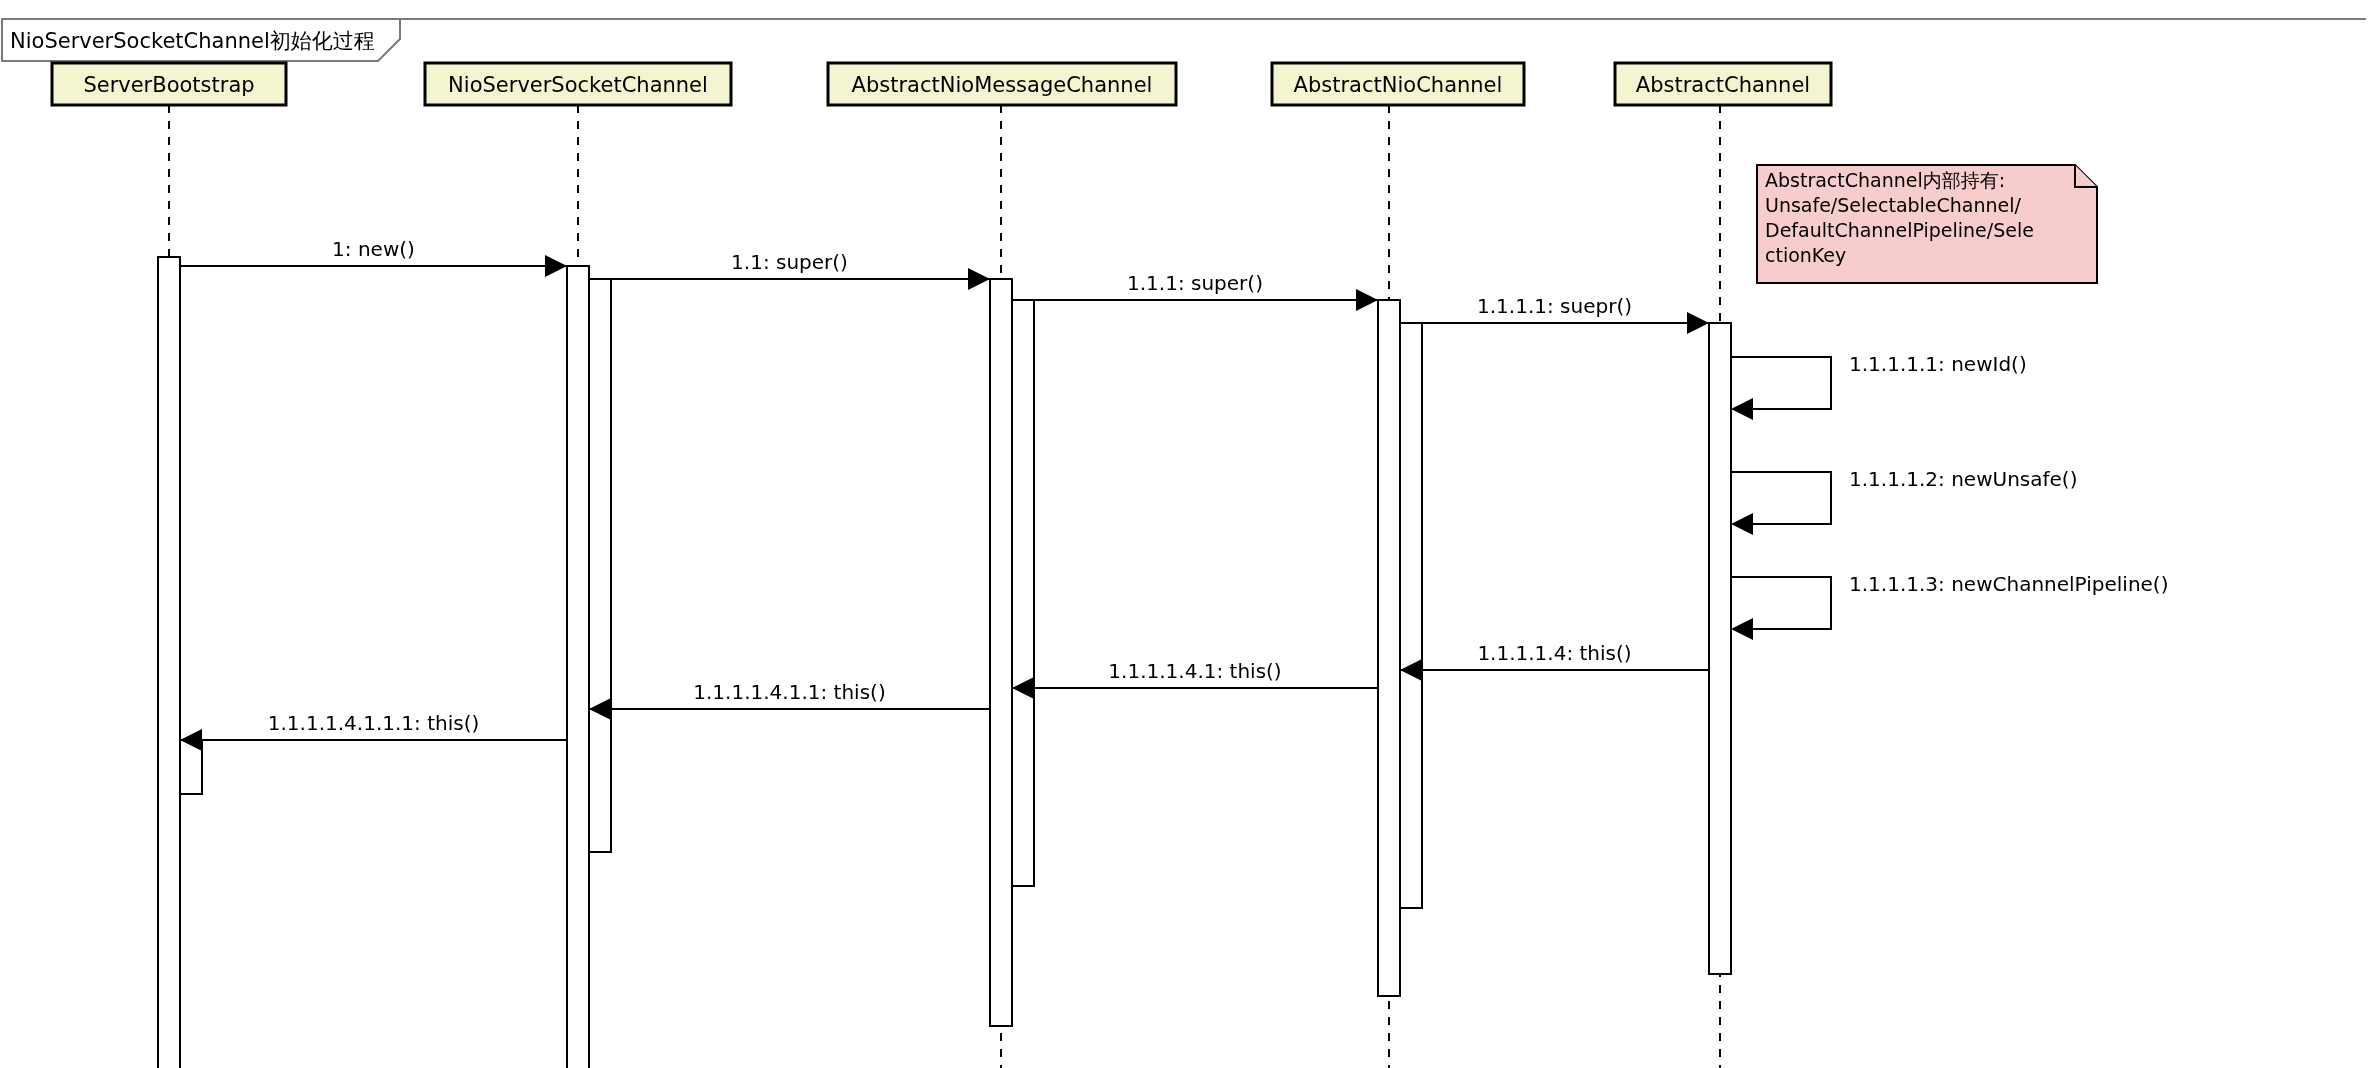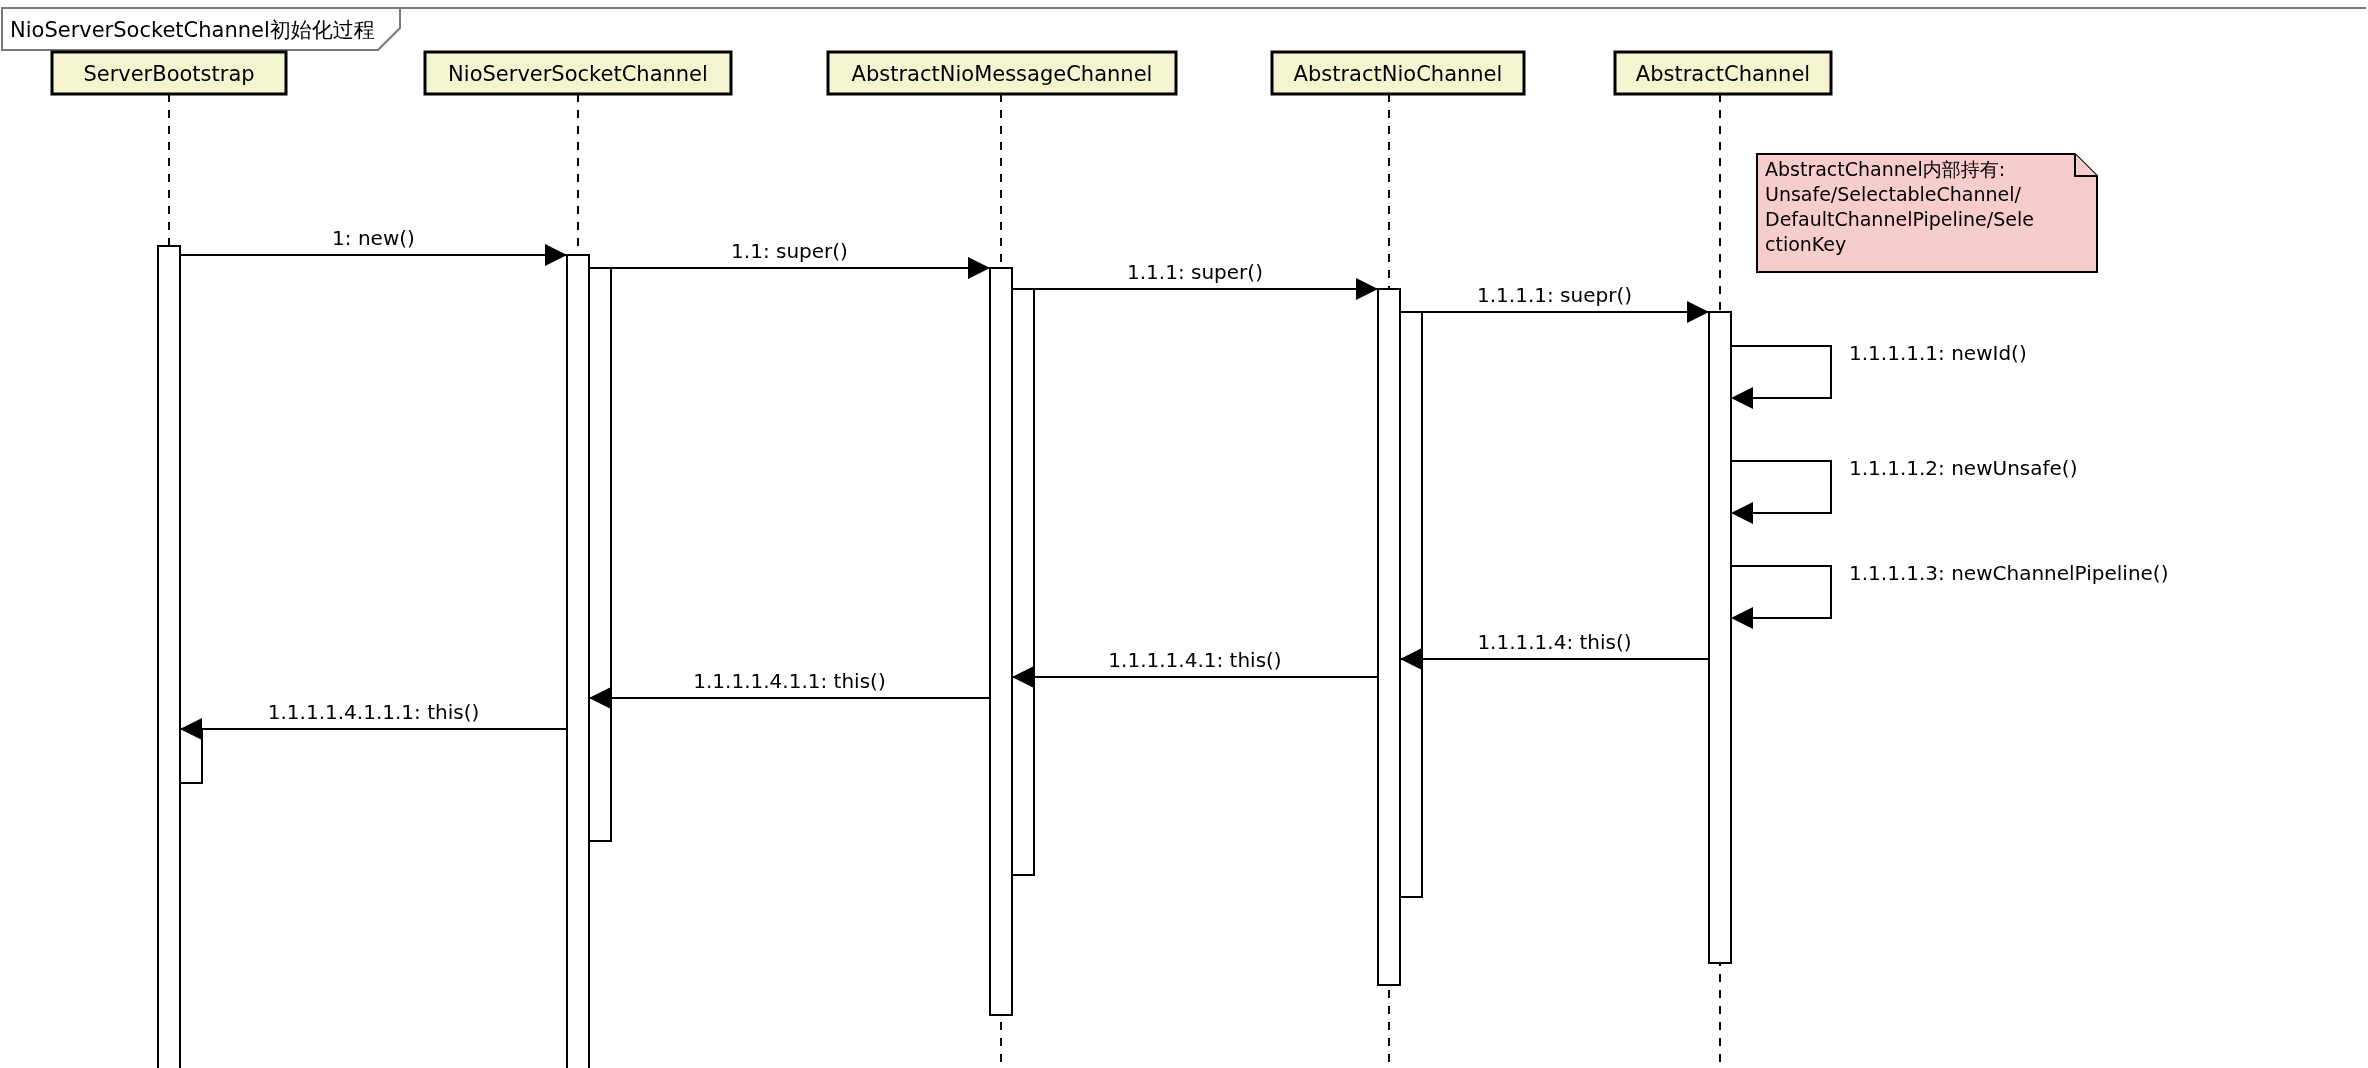--- a/index.html
+++ b/index.html
@@ -2,21 +2,21 @@
 <html><head>
 <meta charset="utf-8">
 <title>NioServerSocketChannel Sequence Diagram</title>
 <style>
   html,body{margin:0;padding:0;background:#ffffff;}
   body{
     font-family:"DejaVu Sans","Liberation Sans",sans-serif;
     width:2368px;height:1068px;position:relative;overflow:hidden;
     -webkit-font-smoothing:antialiased;
   }
-  #diagram{position:absolute;left:0;top:6px;width:2368px;height:1036px;}
+  #diagram{position:absolute;left:0;top:17px;width:2368px;height:1036px;}
   svg{display:block;}
   .frame-label-text{
     font-size:21px;fill:#000;font-family:"DejaVu Sans","Liberation Sans",sans-serif;
   }
   .lifeline-name{
     font-size:21px;fill:#000;text-anchor:middle;
     font-family:"DejaVu Sans","Liberation Sans",sans-serif;
   }
   .msg-label{
     font-size:20px;fill:#000;text-anchor:middle;

